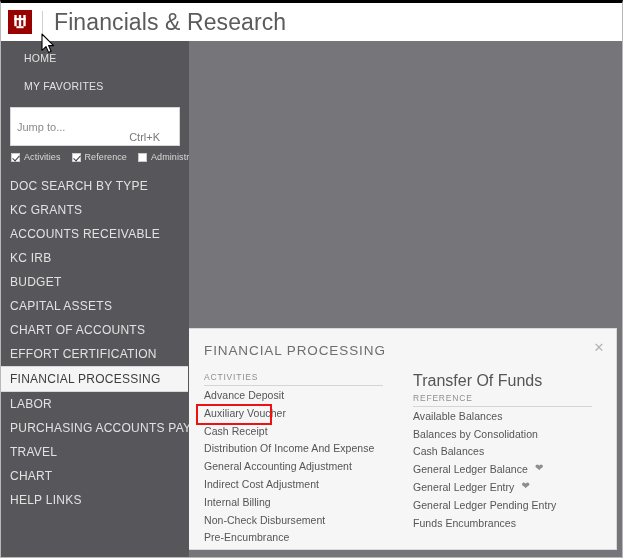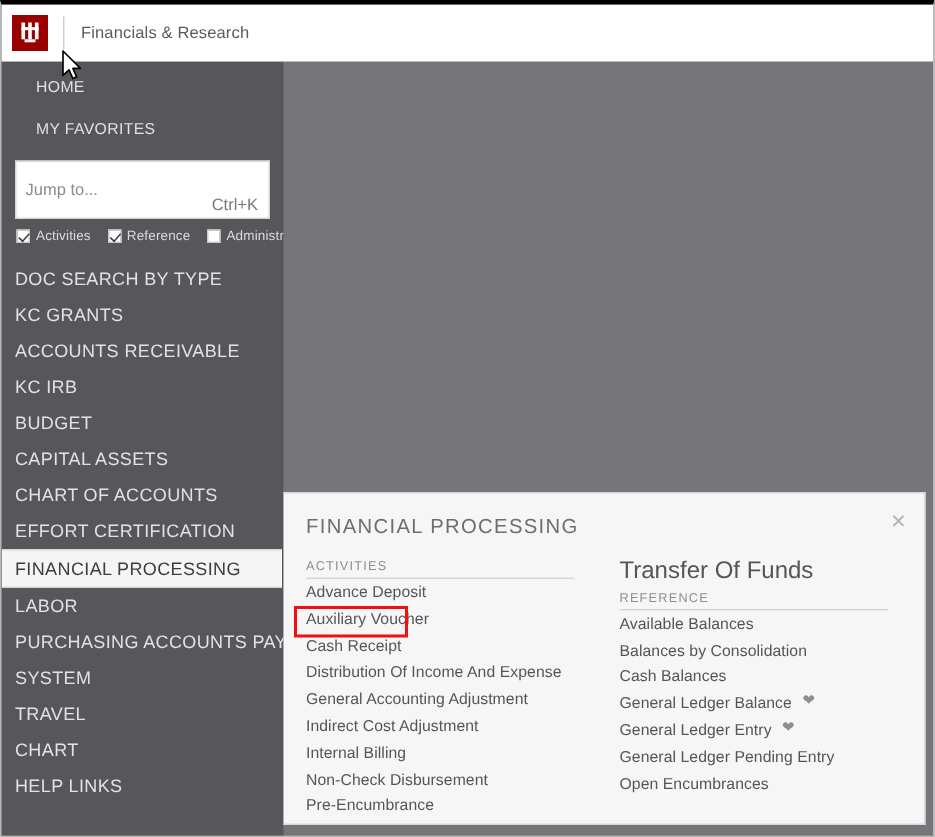--- a/index.html
+++ b/index.html
@@ -42,21 +42,21 @@
   }
   #iu-logo svg { display: block; }
   .header-divider {
     width: 1px;
     height: 22px;
     background: #cfcfcf;
     margin: 0 11px 0 10px;
     flex: 0 0 auto;
   }
   #header-title {
-    font-size: 11px;
+    font-size: 23px;
     color: #5b5b5b;
     letter-spacing: 0.1px;
     font-weight: 400;
     white-space: nowrap;
   }
 
   
   #sidebar {
     position: absolute;
     left: 0; top: 38px;
@@ -97,21 +97,21 @@
     font-family: "Liberation Sans", sans-serif;
     font-size: 11px;
     color: #6e6e6e;
     padding: 0 6px;
     width: 120px;
     height: 100%;
   }
   #search-input::placeholder { color: #8b8b8b; opacity: 1; }
   #search-shortcut {
     position: absolute;
-    right: 7px;
+    right: 19px;
     font-size: 11px;
     color: #7a7a7a;
     margin-top: 20px;
   }
   #filters {
     display: flex;
     align-items: center;
     margin-top: 6px;
     padding-left: 1px;
   }
@@ -330,21 +330,20 @@
       <div class="nav-item">KC GRANTS</div>
       <div class="nav-item">ACCOUNTS RECEIVABLE</div>
       <div class="nav-item">KC IRB</div>
       <div class="nav-item">BUDGET</div>
       <div class="nav-item">CAPITAL ASSETS</div>
       <div class="nav-item">CHART OF ACCOUNTS</div>
       <div class="nav-item">EFFORT CERTIFICATION</div>
       <div class="nav-item active">FINANCIAL PROCESSING</div>
       <div class="nav-item">LABOR</div>
       <div class="nav-item">PURCHASING ACCOUNTS PAYABLES</div>
-      <div class="nav-item">SYSTEM</div>
       <div class="nav-item">TRAVEL</div>
       <div class="nav-item">CHART</div>
       <div class="nav-item">HELP LINKS</div>
     </div>
   </div>
 
   <div id="flyout">
     <div id="flyout-title">FINANCIAL PROCESSING</div>
     <div id="flyout-close">✕</div>
 
@@ -400,21 +399,21 @@
           <span class="heart">❤</span>
         </div>
         <div class="menu-link">
           <span>General Ledger Entry</span>
           <span class="heart">❤</span>
         </div>
         <div class="menu-link">
           <span>General Ledger Pending Entry</span>
         </div>
         <div class="menu-link">
-          <span>Open Encumbrances</span>
+          <span>Funds Encumbrances</span>
         </div>
       </div>
 
     </div>
   </div>
 
   <div id="annotation-box"></div>
 
   <div id="cursor">
     <svg width="15" height="21" viewBox="0 0 15 21" aria-hidden="true">

